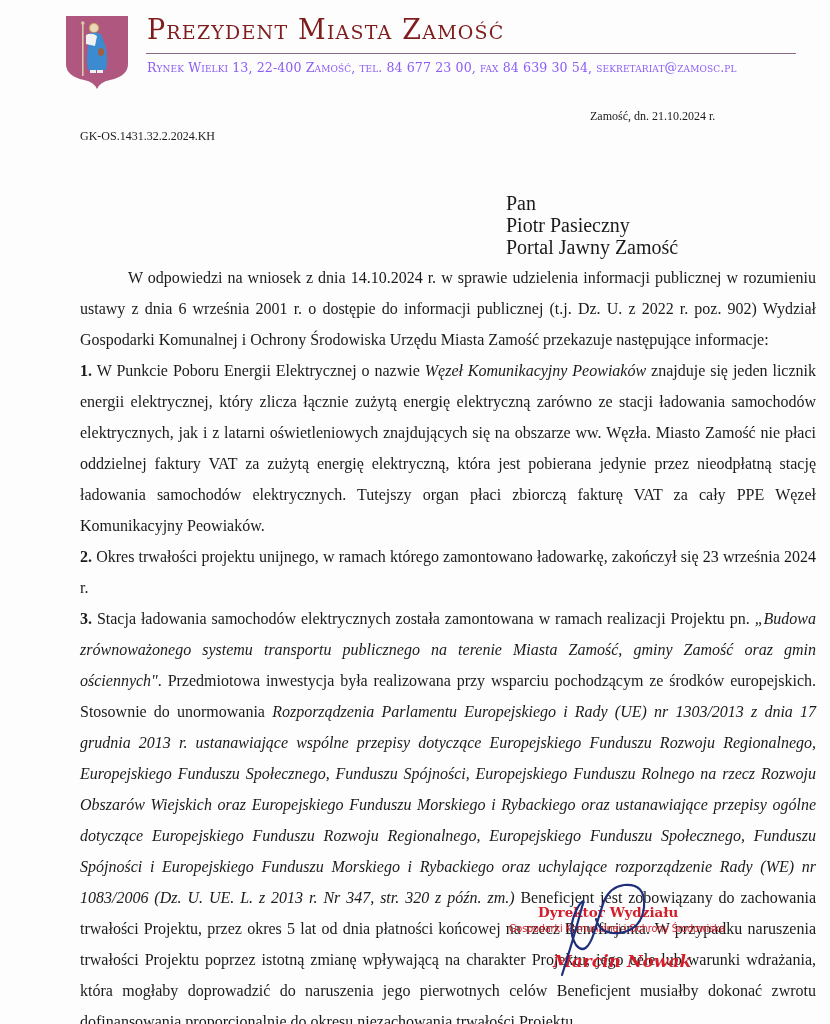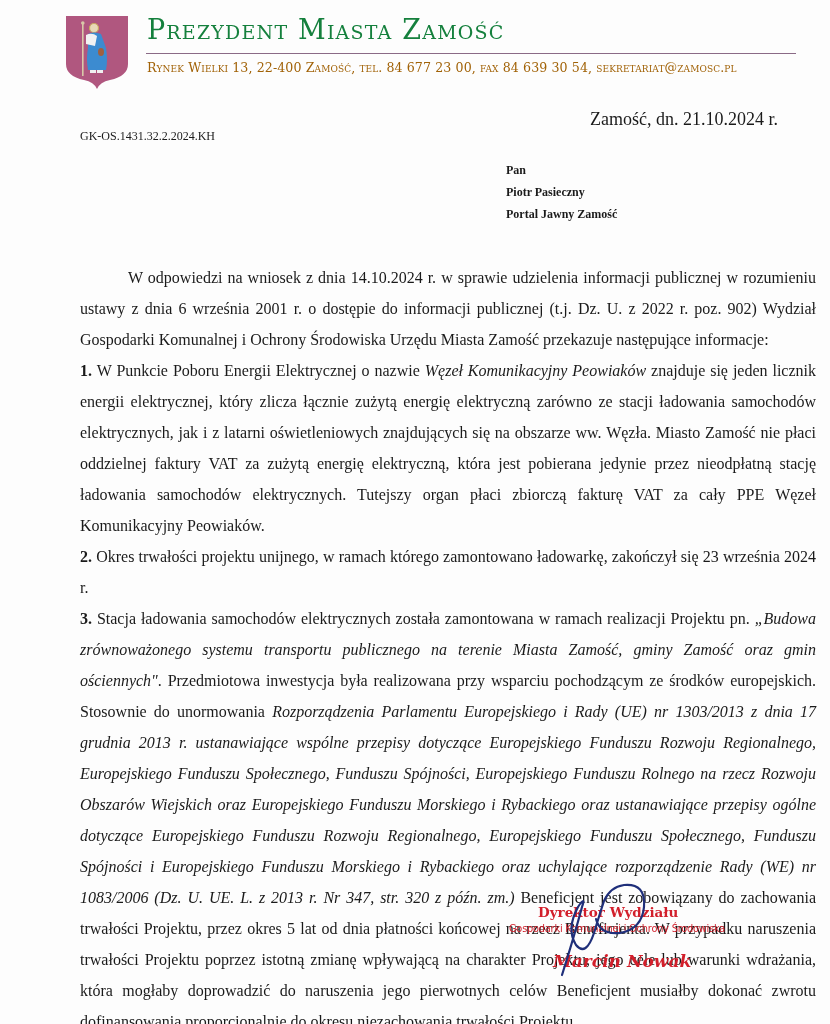--- a/index.html
+++ b/index.html
@@ -7,36 +7,36 @@
       width: 830px; height: 1024px; overflow: hidden;
       background: #fdfdfd;
       font-family: "Liberation Serif", serif;
       color: #1a1a1a;
       position: relative;
     }
     .crest { position: absolute; left: 64px; top: 14px; width: 66px; height: 76px; }
     .title {
       position: absolute; left: 147px; top: 14px;
       font-family: "DejaVu Serif", serif;
-      font-size: 27px; letter-spacing: 1.2px; color: #15803d;
+      font-size: 27px; letter-spacing: 1.2px; color: #7f1d1d;
       font-variant: small-caps; white-space: nowrap;
     }
     .rule {
       position: absolute; left: 146px; top: 53px; width: 650px; height: 1px;
       background: #8a6a86;
     }
     .address {
       position: absolute; left: 147px; top: 60px;
       font-family: "DejaVu Serif", serif;
-      font-size: 12.6px; letter-spacing: 0.1px; color: #a16207;
+      font-size: 12.6px; letter-spacing: 0.1px; color: #8b5cf6;
       font-variant: small-caps; white-space: nowrap;
     }
-    .date { position: absolute; left: 590px; top: 109px; font-size: 18px; white-space: nowrap; }
+    .date { position: absolute; left: 590px; top: 109px; font-size: 12px; white-space: nowrap; }
     .ref { position: absolute; left: 80px; top: 129px; font-size: 12px; white-space: nowrap; }
-    .recipient { position: absolute; left: 506px; top: 159px; font-size: 12px; font-weight: bold; line-height: 22px; }
+    .recipient { position: absolute; left: 506px; top: 192px; font-size: 20px; font-weight: normal; line-height: 22px; }
     .recipient div { white-space: nowrap; }
     .body {
       position: absolute; left: 80px; top: 262px; width: 736px;
       font-size: 16px; line-height: 31px; text-align: justify;
     }
     .body p { margin: 0; }
     .body p.indent { text-indent: 48px; }
     .body b { font-weight: bold; }
     .body i { font-style: italic; }
     .sig { position: absolute; left: 504px; top: 895px; width: 220px; height: 80px; }

